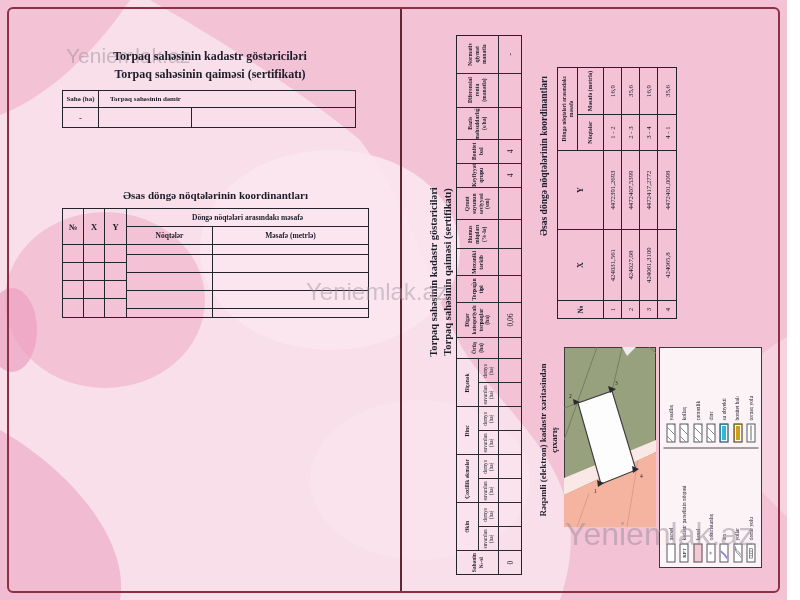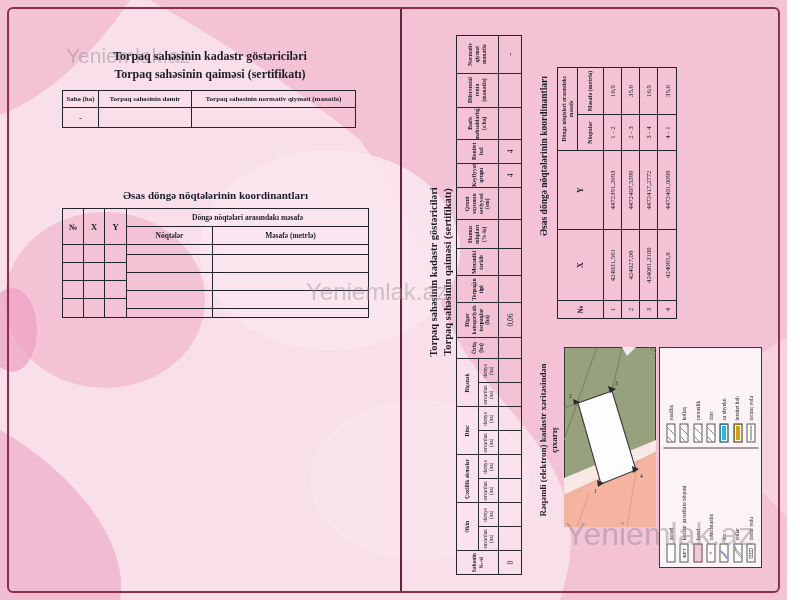--- a/index.html
+++ b/index.html
@@ -114,21 +114,20 @@
   <div class="frame"></div>
   <div class="divider"></div>
 
   <div class="z2 lp-title t1">Torpaq sahəsinin kadastr göstəriciləri</div>
   <div class="z2 lp-title t2">Torpaq sahəsinin qaiməsi (sertifikatı)</div>
 
   <div class="z2 tbl1">
     <div class="hrow">
       <div class="c w36">Sahə (ha)</div>
       <div class="c w93">Torpaq sahəsinin dəmir</div>
-      <div class="c w165">Torpaq sahəsinin normativ qiyməti (manatla)</div>
     </div>
     <div class="brow">
       <div class="c w36">-</div>
       <div class="c w93"></div>
       <div class="c w165"></div>
     </div>
   </div>
 
   <div class="z2 lp-ctitle">Əsas döngə nöqtələrinin koordinantları</div>
 

